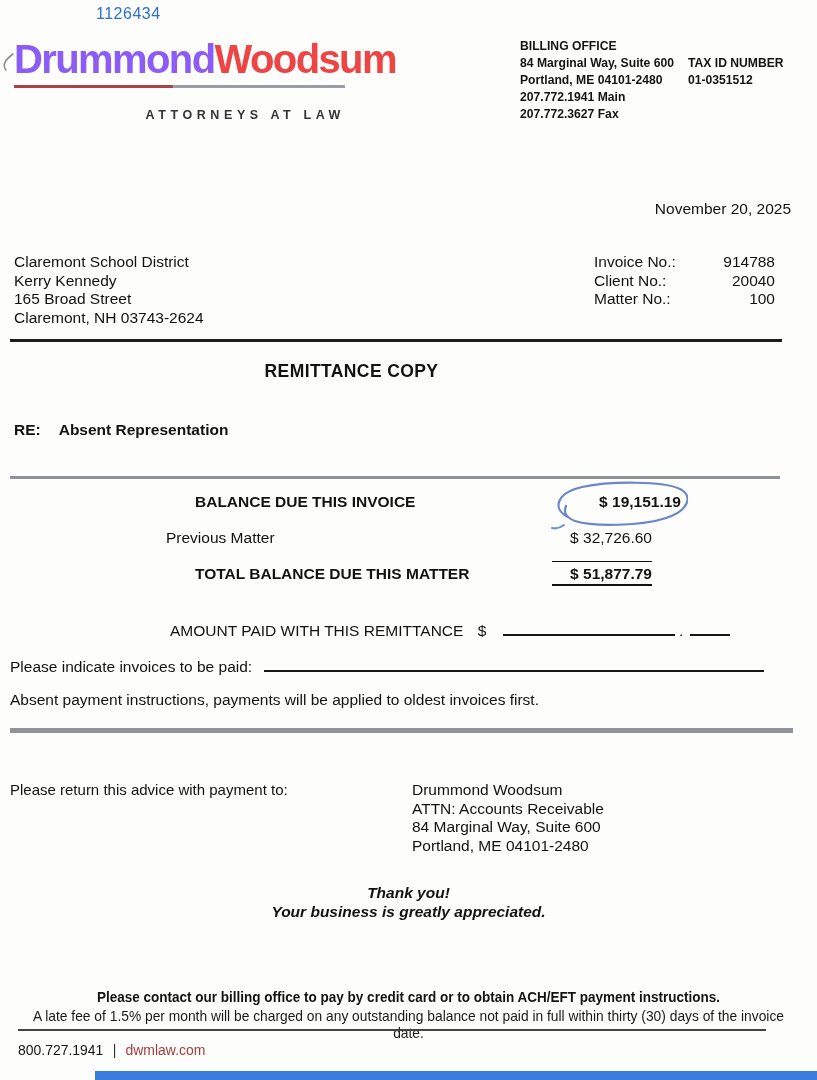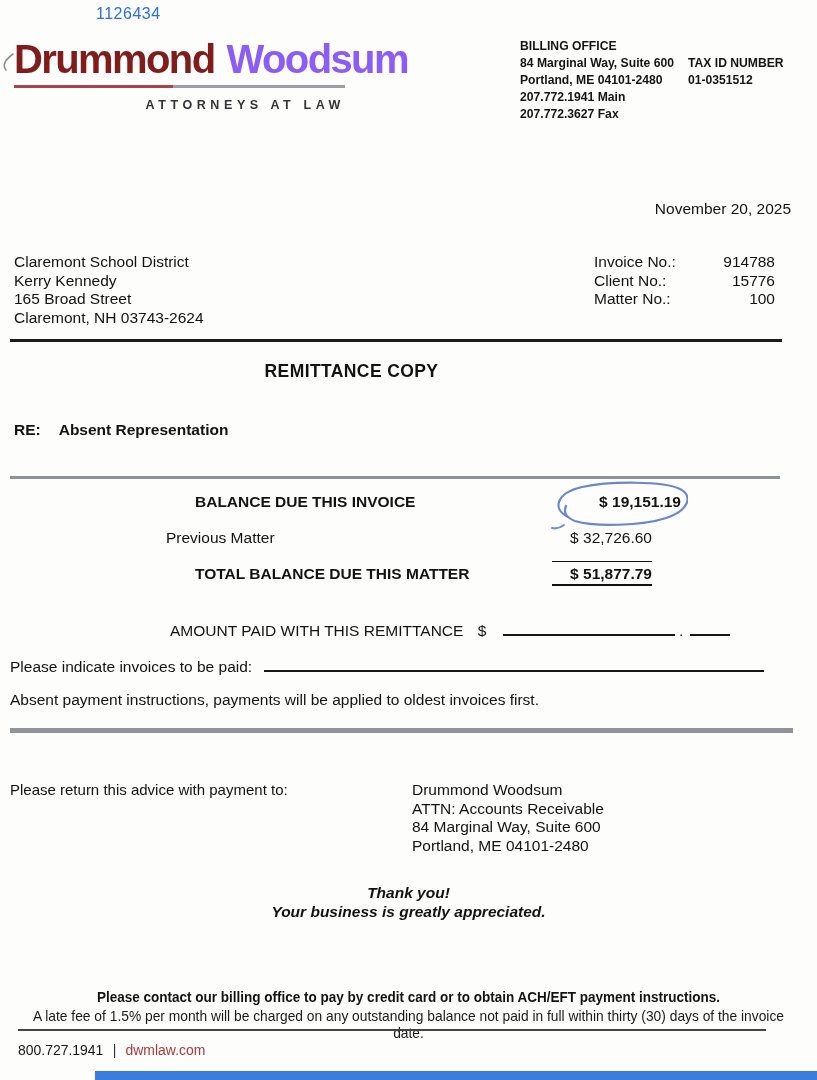--- a/index.html
+++ b/index.html
@@ -6,24 +6,24 @@
   .page{
     position:relative;width:817px;height:1080px;background:#fdfdfc;
     font-family:"Liberation Sans","DejaVu Sans",sans-serif;color:#121212;
     overflow:hidden;
   }
   .abs{position:absolute;}
   
   .scan-num{left:96px;top:5px;font-size:16px;color:#2e6fd6;letter-spacing:.5px;}
   .logo{left:14px;top:36px;width:340px;}
   .logo-text{font-size:40px;font-weight:700;letter-spacing:-1.6px;line-height:46px;white-space:nowrap;}
-  .logo-red{color:#7f1d1d;}
-  .logo-gray{color:#8b5cf6;padding-left:12px;}
+  .logo-red{color:#8b5cf6;}
+  .logo-gray{color:#ef4444;}
   .logo-rule{position:relative;height:3px;width:331px;margin-top:3px;background:linear-gradient(to right,#a8434b 0 48%,#9b9ea2 48% 100%);}
-  .tagline{width:331px;text-align:right;font-size:12.5px;font-weight:700;letter-spacing:4.6px;color:#333437;margin-top:10px;}
+  .tagline{width:331px;text-align:right;font-size:12.5px;font-weight:700;letter-spacing:4.6px;color:#333437;margin-top:20px;}
   .pen-flick{left:0;top:52px;}
   .billing{left:520px;top:37px;font-size:13.5px;font-weight:700;line-height:17px;transform:scaleX(.9);transform-origin:left top;white-space:nowrap;color:#141414;}
   .taxid{left:688px;top:54px;font-size:13.5px;font-weight:700;line-height:17px;transform:scaleX(.9);transform-origin:left top;white-space:nowrap;color:#141414;}
   .date-line{left:500px;top:200px;width:291px;text-align:right;font-size:15.5px;}
   
   .recipient{left:14px;top:253px;font-size:15.5px;line-height:18.5px;}
   .inv-meta{left:594px;top:253px;width:181px;font-size:15.5px;line-height:18.5px;text-align:center;}
   .inv-row{display:flex;justify-content:space-between;}
   
   .rule{position:absolute;}
@@ -102,21 +102,21 @@
     <div>Claremont, NH  03743-2624</div>
   </div>
 
   <div class="abs inv-meta">
     <div class="inv-row">
       <span>Invoice No.:</span>
       <span>914788</span>
     </div>
     <div class="inv-row">
       <span>Client No.:</span>
-      <span>15776</span>
+      <span>20040</span>
     </div>
     <div class="inv-row">
       <span>Matter No.:</span>
       <span>100</span>
     </div>
   </div>
 
   <div class="rule rule-1"></div>
 
   <div class="abs doc-title">REMITTANCE COPY</div>

